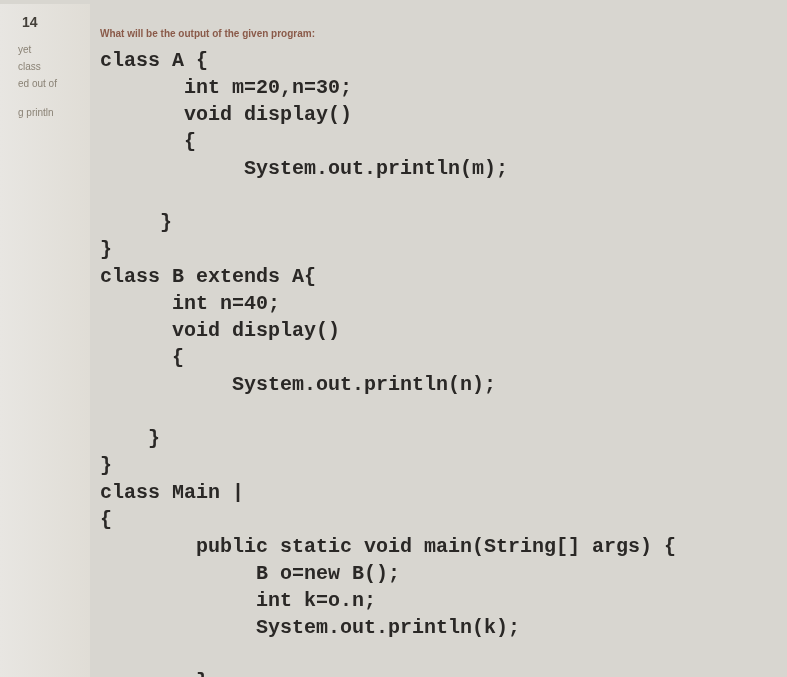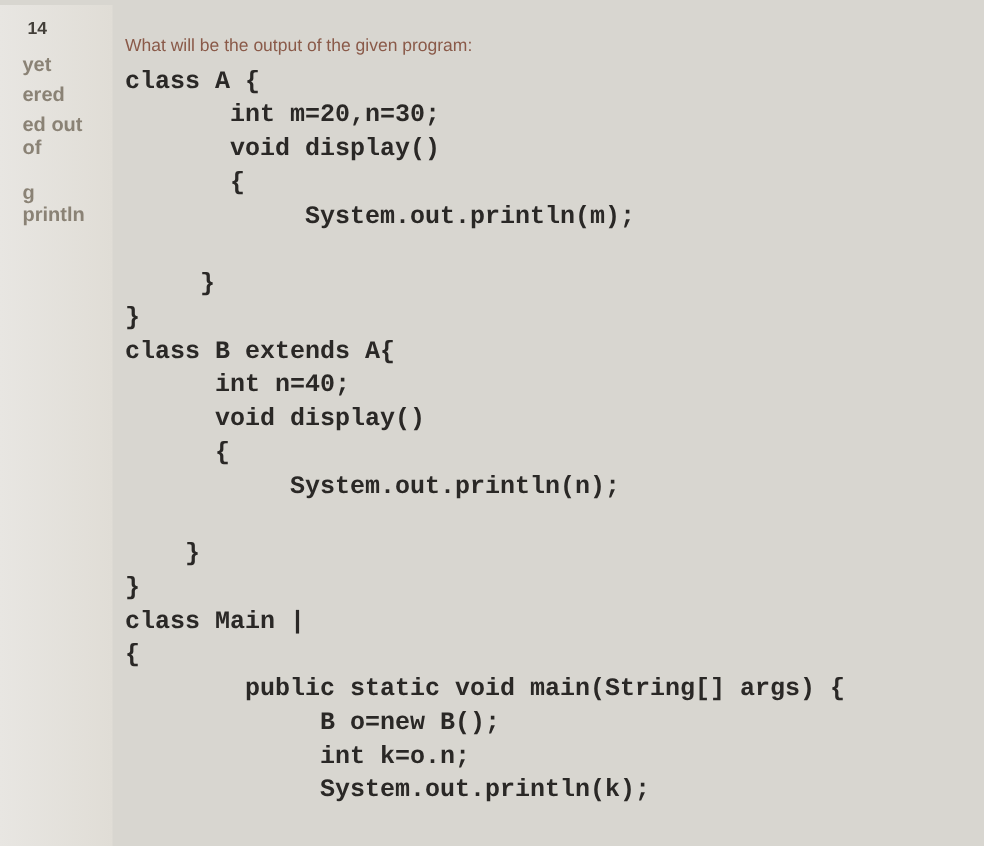--- a/index.html
+++ b/index.html
@@ -25,53 +25,52 @@
   .sidebar .qnum {
     font-size: 14px;
     color: #433f39;
     font-weight: bold;
     margin-bottom: 14px;
     padding-left: 6px;
   }
   .sidebar .sideline {
     margin: 6px 0;
     padding-left: 2px;
-    font-size: 16px;
+    font-size: 10px;
     color: #8a8275;
     word-wrap: break-word;
-    font-weight: bold;
   }
   .content {
     position: absolute;
     left: 100px;
     top: 28px;
     width: 670px;
   }
   .question {
-    font-size: 14px;
+    font-size: 10px;
     color: #8a5a49;
     margin-bottom: 8px;
-    font-weight: normal;
+    font-weight: bold;
   }
   .code {
     font-family: "Courier New", Courier, monospace;
     font-size: 20px;
     color: #2a2826;
     line-height: 1.35;
     white-space: pre;
     font-weight: bold;
   }
 </style>
 </head>
 <body>
 
 <div class="sidebar">
   <div class="qnum">14</div>
   <div class="sideline">yet</div>
-  <div class="sideline">ered</div>
+  <div class="sideline">class</div>
   <div class="sideline">ed out of</div>
   <div class="sideline" style="margin-top:18px">g println</div>
 </div>
 
 <div class="content">
   <div class="question">What will be the output of the given program:</div>
   <div class="code">class A {
        int m=20,n=30;
        void display()
        {

